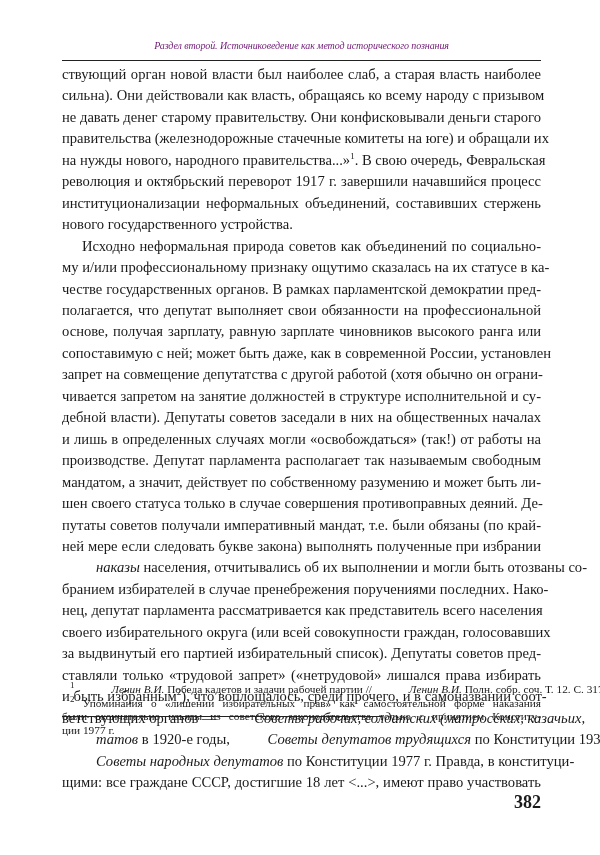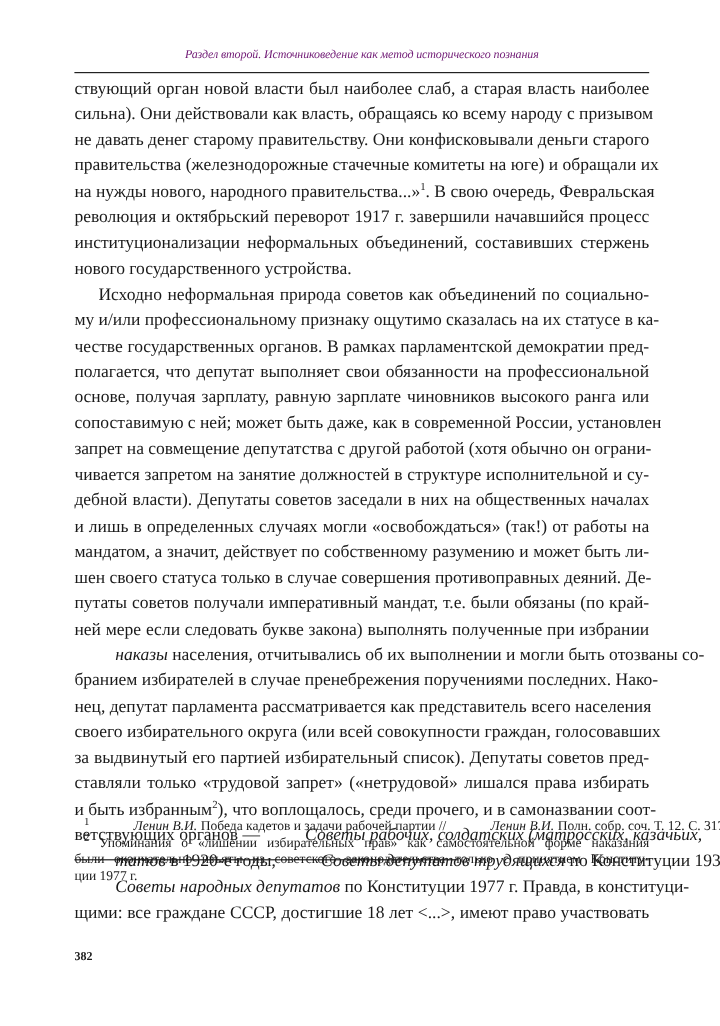--- a/index.html
+++ b/index.html
@@ -12,21 +12,21 @@
   .body { position:absolute; top:64px; left:0; width:479px; font-size:14.6px; line-height:21.45px; }
   .line { display:block; text-align:justify; text-align-last:justify; white-space:nowrap; }
   .line.last { text-align-last:left; }
   .line.indent { text-indent:20px; }
   .fn-rule { position:absolute; top:716px; left:0; width:320px; border-top:1px solid #222; }
   .footnotes { position:absolute; top:683px; left:0; width:479px; font-size:11.3px; line-height:13.6px; }
   .fn-line { display:block; white-space:nowrap; text-align:justify; text-align-last:justify; }
   .fn-line.last { text-align-last:left; }
   .fn-line.indent { text-indent:8px; }
   sup { font-size:9px; line-height:0; vertical-align:super; }
-  .folio { position:absolute; top:792px; left:0; width:479px; text-align:left; font-weight:bold; font-size:10px; }
+  .folio { position:absolute; top:792px; left:0; width:479px; text-align:right; font-weight:bold; font-size:18px; }
   i { font-style:italic;margin-left:34px; }
 </style>
 </head>
 <body>
 
 <div class="page">
   <div class="running-head">Раздел второй. Источниковедение как метод исторического познания</div>
   <div class="head-rule"></div>
 
   <div class="body" id="body">
@@ -41,20 +41,21 @@
       <span class="line indent">Исходно неформальная природа советов как объединений по социально-</span>
       <span class="line">му и/или профессиональному признаку ощутимо сказалась на их статусе в ка-</span>
       <span class="line">честве государственных органов. В рамках парламентской демократии пред-</span>
       <span class="line">полагается, что депутат выполняет свои обязанности на профессиональной</span>
       <span class="line">основе, получая зарплату, равную зарплате чиновников высокого ранга или</span>
       <span class="line">сопоставимую с ней; может быть даже, как в современной России, установлен</span>
       <span class="line">запрет на совмещение депутатства с другой работой (хотя обычно он ограни-</span>
       <span class="line">чивается запретом на занятие должностей в структуре исполнительной и су-</span>
       <span class="line">дебной власти). Депутаты советов заседали в них на общественных началах</span>
       <span class="line">и лишь в определенных случаях могли «освобождаться» (так!) от работы на</span>
+      <span class="line">производстве. Депутат парламента располагает так называемым свободным</span>
       <span class="line">мандатом, а значит, действует по собственному разумению и может быть ли-</span>
       <span class="line">шен своего статуса только в случае совершения противоправных деяний. Де-</span>
       <span class="line">путаты советов получали императивный мандат, т.е. были обязаны (по край-</span>
       <span class="line">ней мере если следовать букве закона) выполнять полученные при избрании</span>
       <span class="line"><i>наказы</i><span> населения, отчитывались об их выполнении и могли быть отозваны со-</span></span>
       <span class="line">бранием избирателей в случае пренебрежения поручениями последних. Нако-</span>
       <span class="line">нец, депутат парламента рассматривается как представитель всего населения</span>
       <span class="line">своего избирательного округа (или всей совокупности граждан, голосовавших</span>
       <span class="line">за выдвинутый его партией избирательный список). Депутаты советов пред-</span>
       <span class="line">ставляли только «трудовой запрет» («нетрудовой» лишался права избирать</span>

